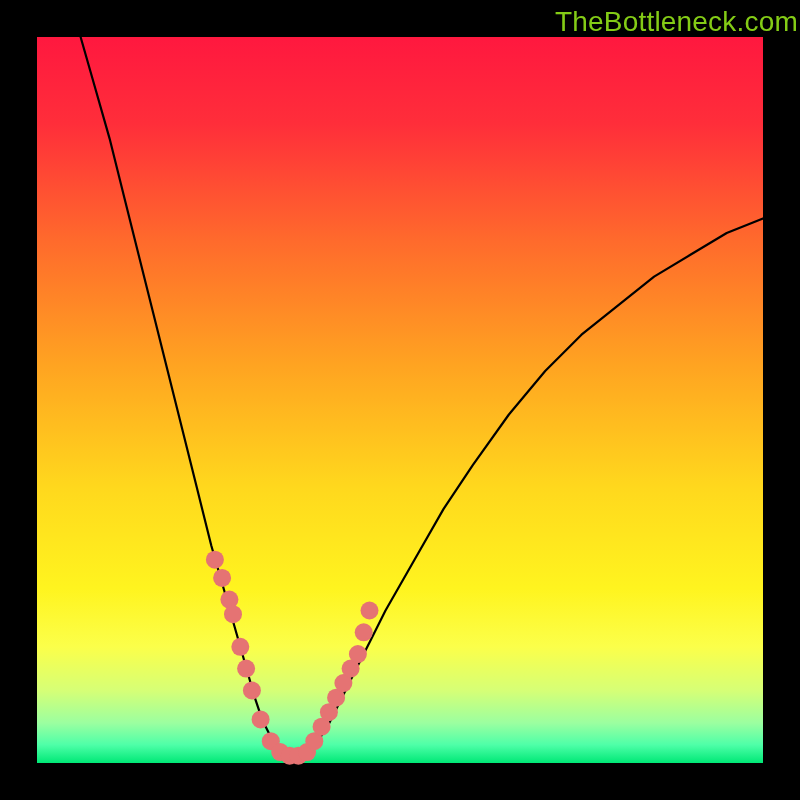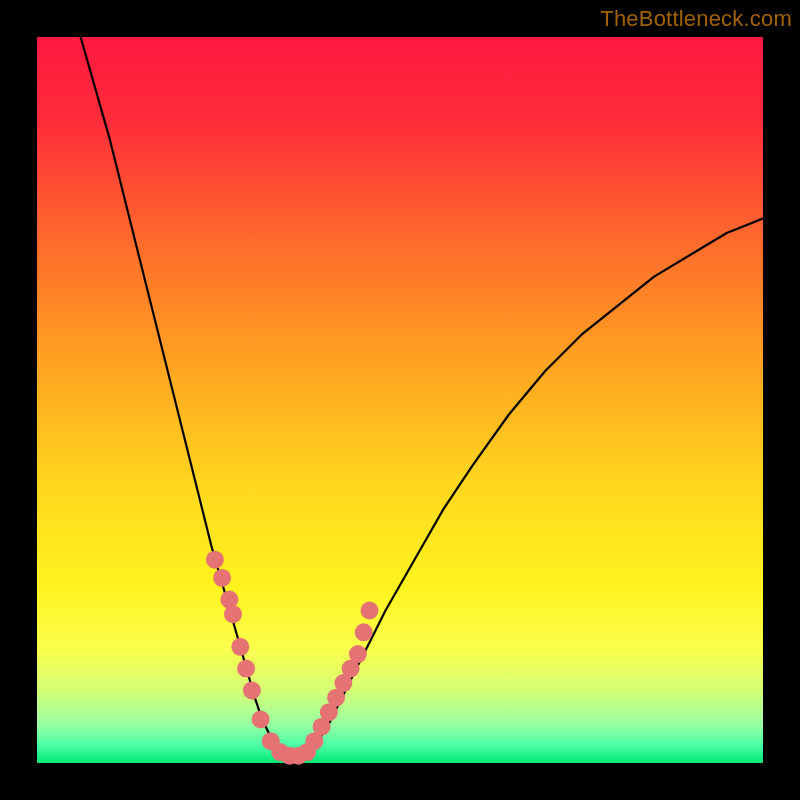--- a/index.html
+++ b/index.html
@@ -15,23 +15,23 @@
     position: absolute;
     left: 0;
     top: 0;
     width: 800px;
     height: 800px;
     background: #000;
   }
   .watermark {
     position: absolute;
     top: 6px;
-    right: 8px;
-    color: #a16207;
-    font-size: 22px;
+    right: 2px;
+    color: #84cc16;
+    font-size: 28px;
     letter-spacing: 0.2px;
     font-weight: 500;
     user-select: none;
   }
   svg {
     display: block;
   }
 </style>
 </head>
 <body>

